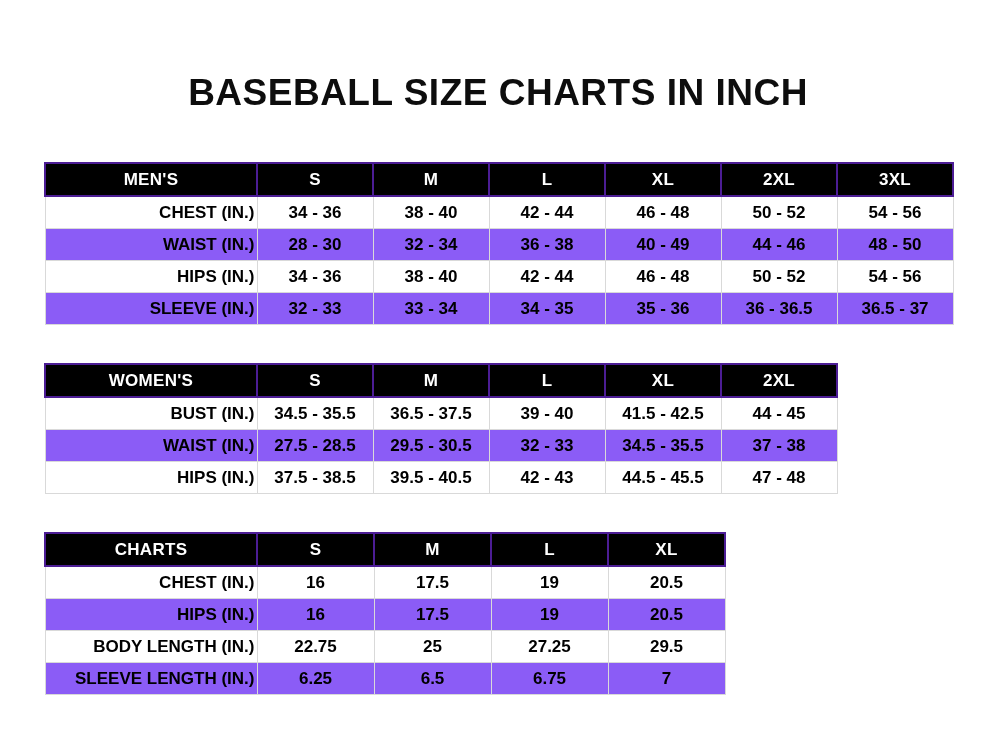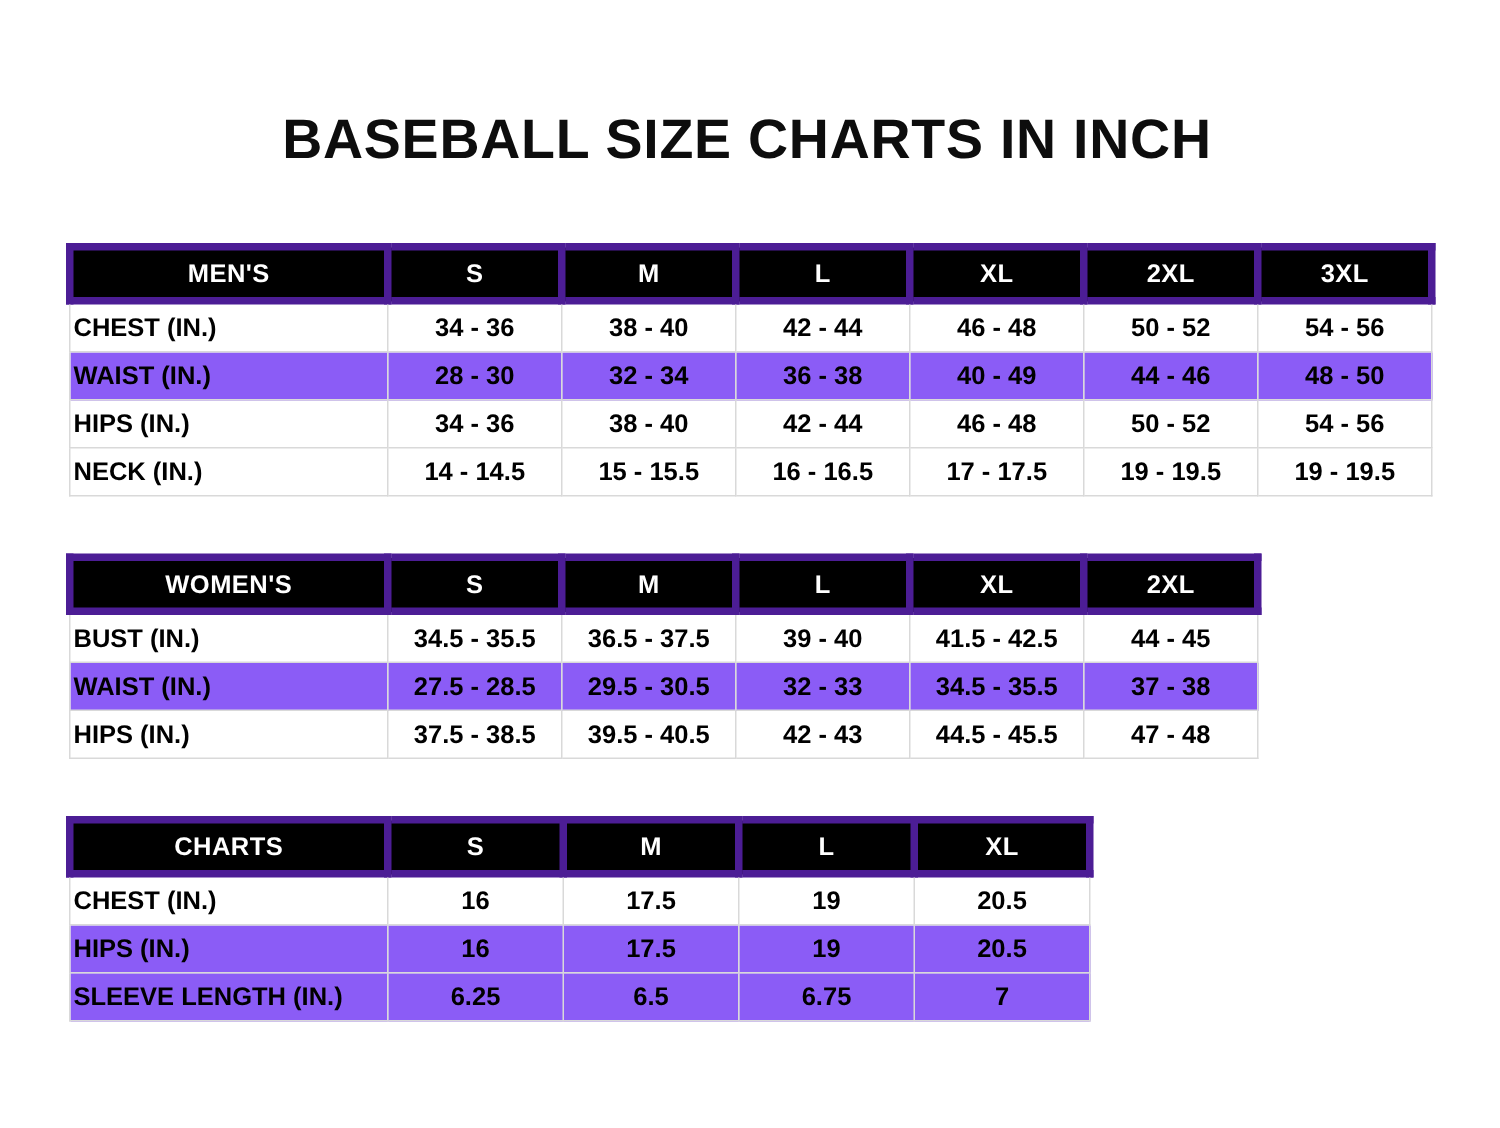--- a/index.html
+++ b/index.html
@@ -51,32 +51,32 @@
     border: 1px solid #d9d9d9;
     height: 31px;
     text-align: center;
     font-weight: bold;
     padding: 0 2px;
     white-space: nowrap;
   }
   thead th {
     background: #000000;
     color: #ffffff;
-    border: 5px solid #4c1d95;
+    border: 2px solid #4c1d95;
     font-size: 17px;
     letter-spacing: 0.3px;
   }
   thead th.rowlabel {
     text-align: center;
   }
   tbody tr.alt td {
     background: #8b5cf6;
   }
   tbody td.rowlabel {
-    text-align: left;
+    text-align: right;
     font-weight: bold;
   }
   .men col.c0 { width: 212px; }
   .men col.cx { width: 116px; }
   .women col.c0 { width: 212px; }
   .women col.cx { width: 116px; }
   .youth col.c0 { width: 212px; }
   .youth col.cx { width: 117px; }
   .spacer-men { height: 38px; }
   .spacer-women { height: 38px; }
@@ -133,28 +133,28 @@
         </tr>
         <tr>
           <td class="rowlabel">HIPS (IN.)</td>
           <td>34 - 36</td>
           <td>38 - 40</td>
           <td>42 - 44</td>
           <td>46 - 48</td>
           <td>50 - 52</td>
           <td>54 - 56</td>
         </tr>
-        <tr>
-          <td class="rowlabel">NECK (IN.)</td>
-          <td>14 - 14.5</td>
-          <td>15 - 15.5</td>
-          <td>16 - 16.5</td>
-          <td>17 - 17.5</td>
-          <td>19 - 19.5</td>
-          <td>19 - 19.5</td>
+        <tr class="alt">
+          <td class="rowlabel">SLEEVE (IN.)</td>
+          <td>32 - 33</td>
+          <td>33 - 34</td>
+          <td>34 - 35</td>
+          <td>35 - 36</td>
+          <td>36 - 36.5</td>
+          <td>36.5 - 37</td>
         </tr>
       </tbody>
     </table>
 
     <div class="spacer-men"></div>
 
     <table class="women">
       <colgroup>
         <col class="c0">
           <col class="cx">
@@ -228,20 +228,27 @@
           <td>19</td>
           <td>20.5</td>
         </tr>
         <tr class="alt">
           <td class="rowlabel">HIPS (IN.)</td>
           <td>16</td>
           <td>17.5</td>
           <td>19</td>
           <td>20.5</td>
         </tr>
+        <tr>
+          <td class="rowlabel">BODY LENGTH (IN.)</td>
+          <td>22.75</td>
+          <td>25</td>
+          <td>27.25</td>
+          <td>29.5</td>
+        </tr>
         <tr class="alt">
           <td class="rowlabel">SLEEVE LENGTH (IN.)</td>
           <td>6.25</td>
           <td>6.5</td>
           <td>6.75</td>
           <td>7</td>
         </tr>
       </tbody>
     </table>
 

